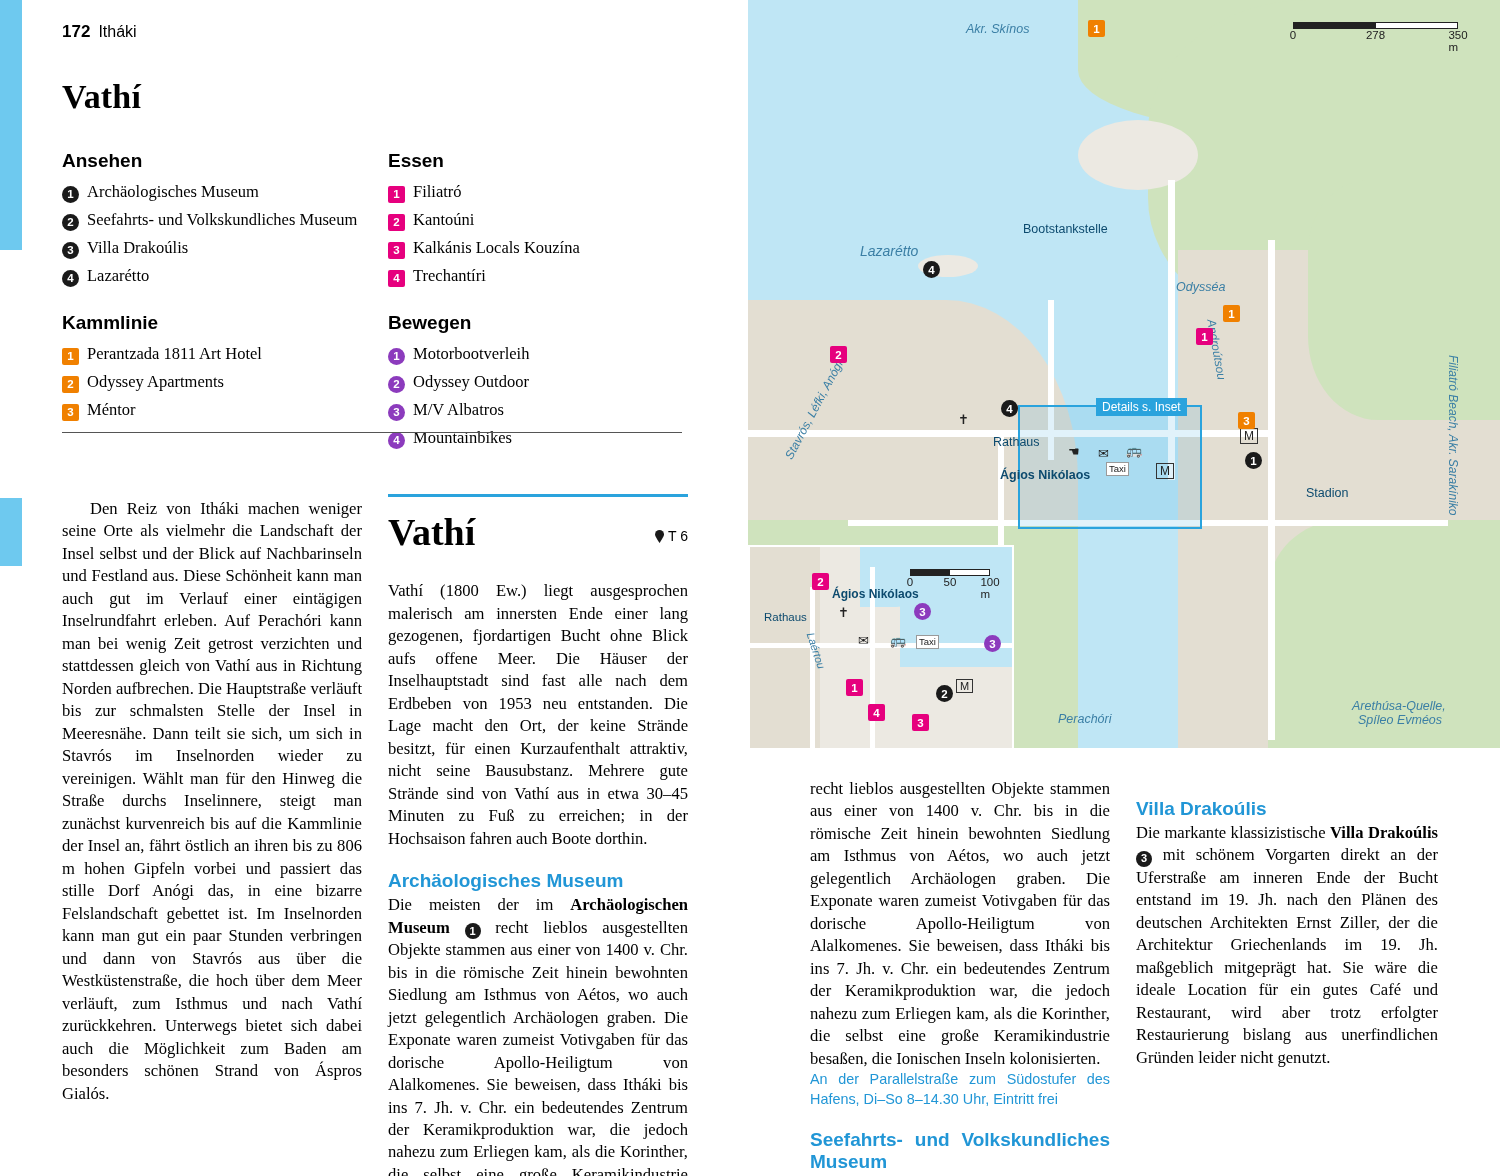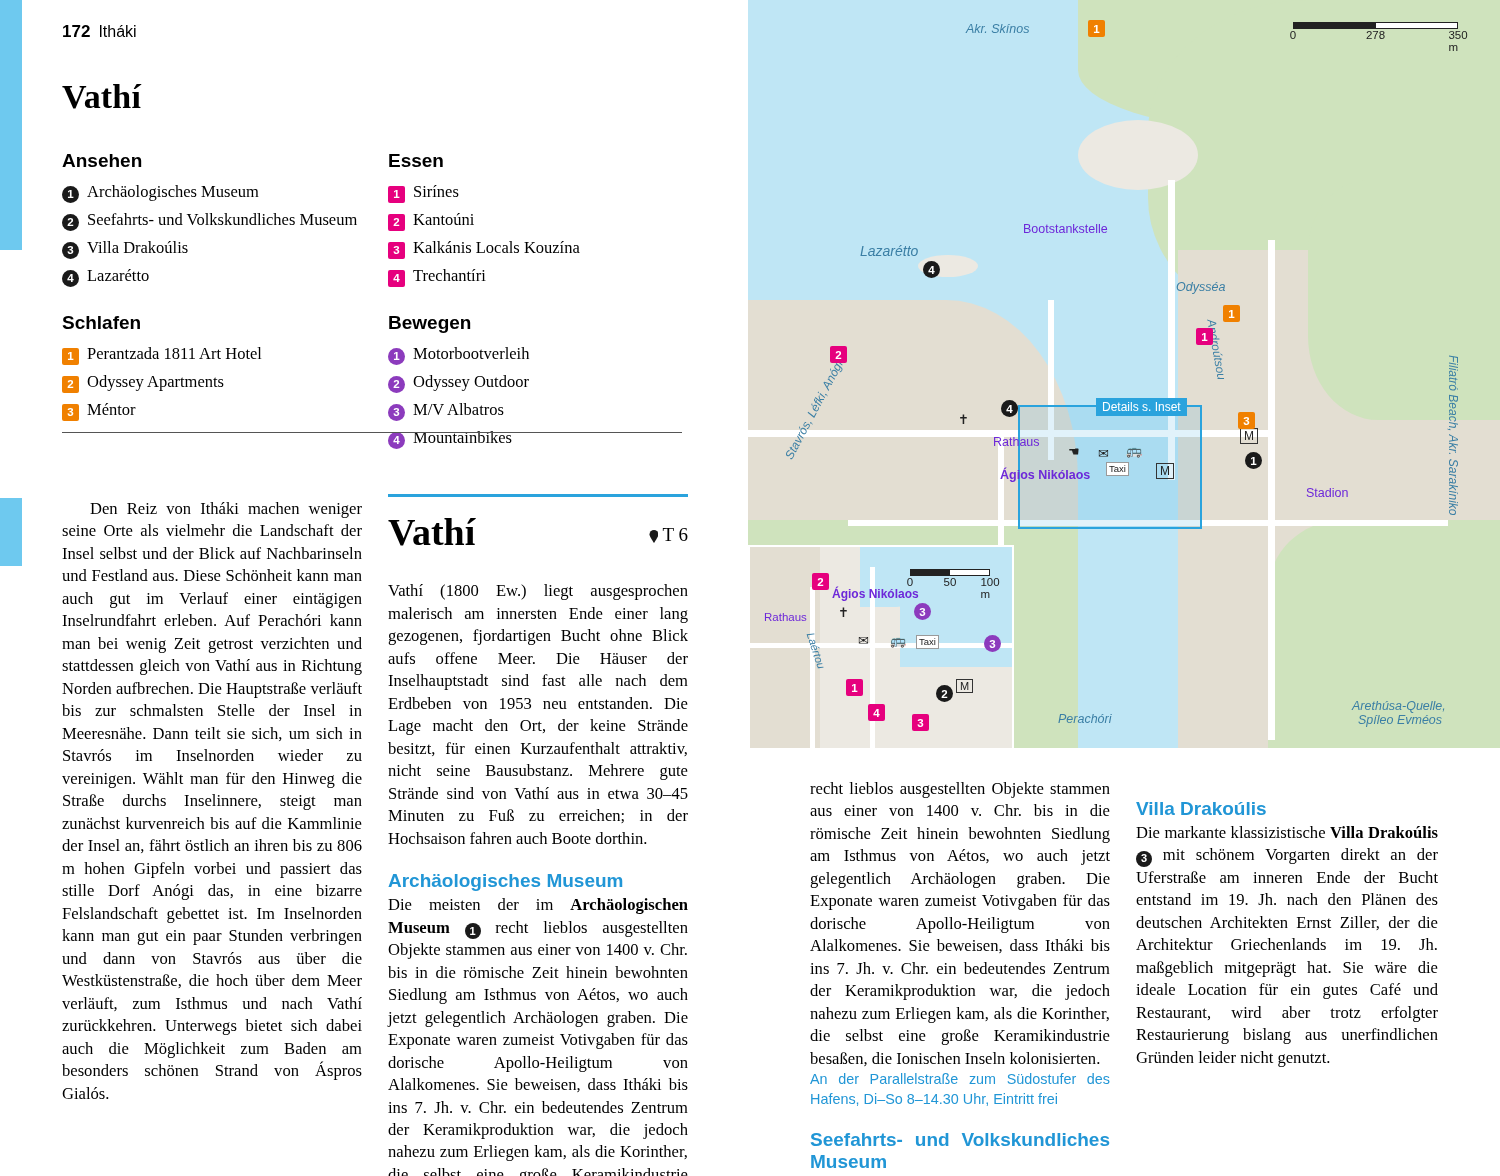--- a/index.html
+++ b/index.html
@@ -146,22 +146,22 @@
     align-items: baseline;
     justify-content: space-between;
   }
   .poi-head h2 {
     margin: 0;
     font-size: 38px;
     font-weight: bold;
     font-family: "Liberation Serif", serif;
   }
   .grid-ref {
-    font-family: Liberation Serif, serif;
-    font-size: 19px;
+    font-family: Liberation Sans, sans-serif;
+    font-size: 14px;
     white-space: nowrap;
     position: relative;
     top: -4px;
   }
   .pin {
     display: inline-block;
     width: 9px; height: 13px;
     background: #1a1a1a;
     -webkit-clip-path: path('M4.5 13 C4.5 13 9 6.5 9 4.5 A4.5 4.5 0 0 0 0 4.5 C0 6.5 4.5 13 4.5 13 Z');
     clip-path: path('M4.5 13 C4.5 13 9 6.5 9 4.5 A4.5 4.5 0 0 0 0 4.5 C0 6.5 4.5 13 4.5 13 Z');
@@ -248,21 +248,21 @@
   .green { background: #cfe3bd; position: absolute; }
   .urban { background: #e3ded2; position: absolute; }
   .road { position: absolute; background: #ffffff; }
   .maplabel {
     position: absolute;
     font-size: 12.5px;
     color: #333;
     white-space: nowrap;
   }
   .maplabel.it { font-style: italic; color: #3b7fa5; }
-  .maplabel.dark { color: #6d28d9; }
+  .maplabel.dark { color: #0c4a6e; }
   .mapbadge {
     position: absolute;
     width: 17px; height: 17px;
     border-radius: 50%;
     color: #fff;
     font-size: 11.5px;
     font-weight: bold;
     display: flex; align-items: center; justify-content: center;
   }
   .mapbadge.sq { border-radius: 2px; }
@@ -362,21 +362,21 @@
             <span class="badge circle b-black">3</span>
             <span>Villa Drakoúlis</span>
           </div>
           <div class="leg-item">
             <span class="badge circle b-black">4</span>
             <span>Lazarétto</span>
           </div>
         </div>
 
         <div class="leg-group">
-          <div class="leg-title">Schlafen</div>
+          <div class="leg-title">Kammlinie</div>
           <div class="leg-item">
             <span class="badge square b-orange">1</span>
             <span>Perantzada 1811 Art Hotel</span>
           </div>
           <div class="leg-item">
             <span class="badge square b-orange">2</span>
             <span>Odyssey Apartments</span>
           </div>
           <div class="leg-item">
             <span class="badge square b-orange">3</span>
@@ -385,21 +385,21 @@
         </div>
 
       </div>
 
       <div class="col right">
 
         <div class="leg-group">
           <div class="leg-title">Essen</div>
           <div class="leg-item">
             <span class="badge square b-pink">1</span>
-            <span>Sirínes</span>
+            <span>Filiatró</span>
           </div>
           <div class="leg-item">
             <span class="badge square b-pink">2</span>
             <span>Kantoúni</span>
           </div>
           <div class="leg-item">
             <span class="badge square b-pink">3</span>
             <span>Kalkánis Locals Kouzína</span>
           </div>
           <div class="leg-item">

